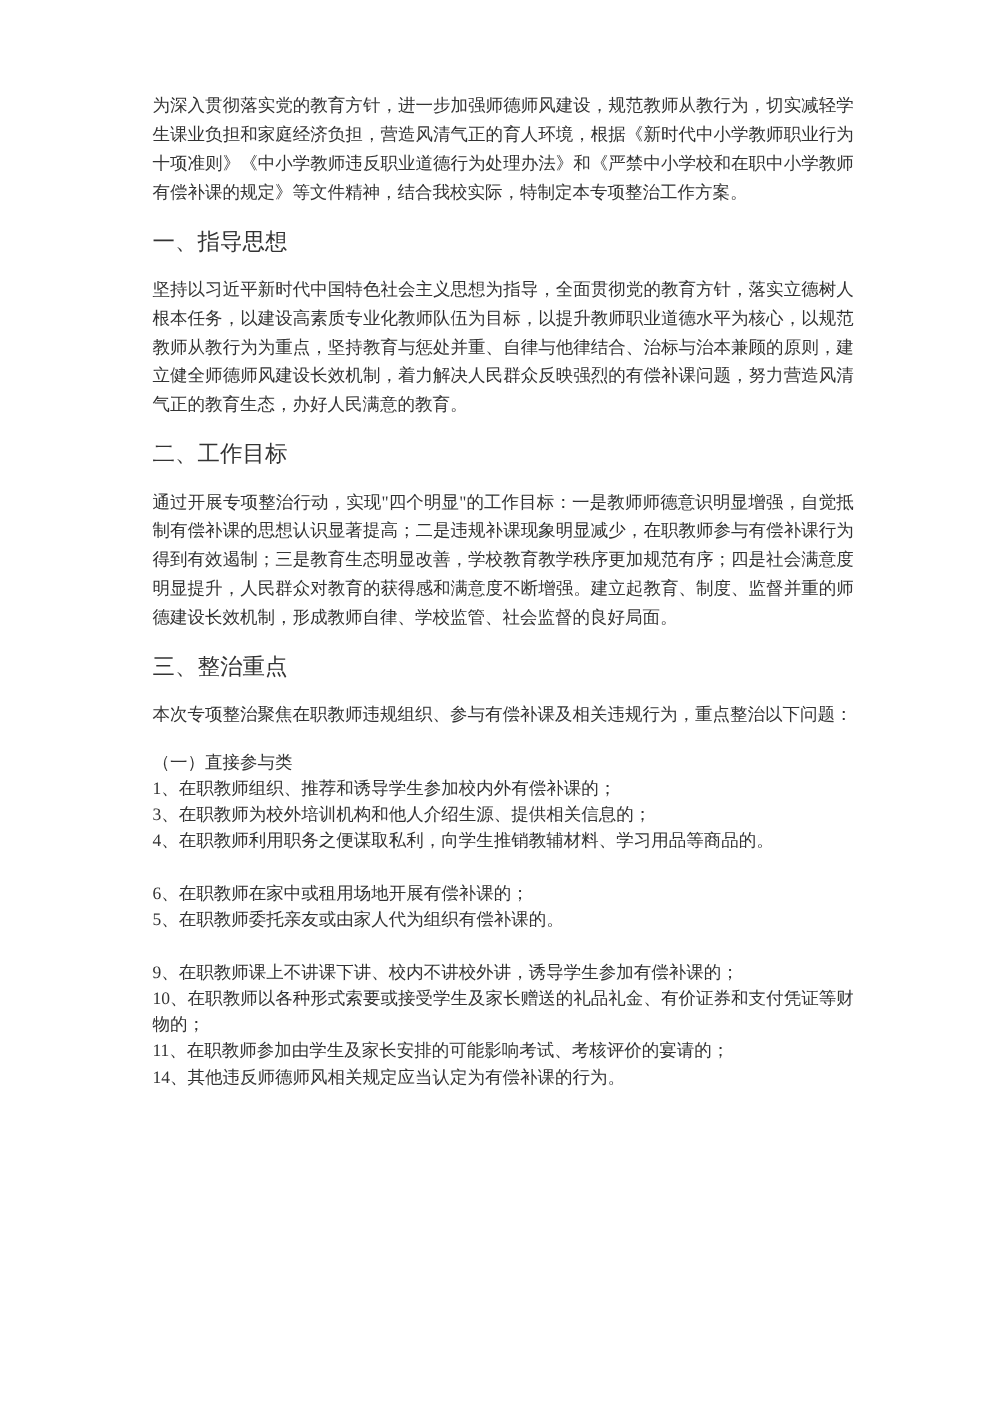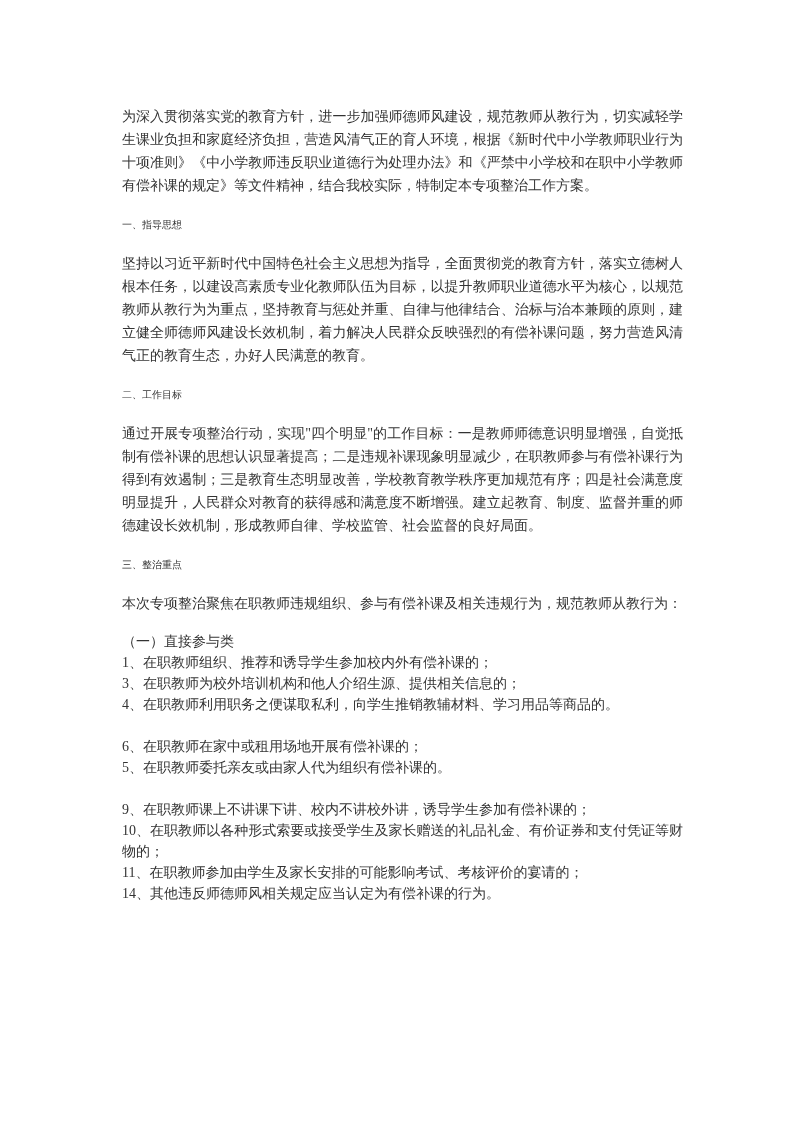--- a/index.html
+++ b/index.html
@@ -9,35 +9,35 @@
   }
   body {
     width: 793px;
     height: 1122px;
     overflow: hidden;
     font-family: "Liberation Serif", "DejaVu Serif", serif;
   }
   .doc {
     position: absolute;
     left: 122px;
-    top: 105px;
+    top: 74px;
     width: 561px;
     color: #333333;
     font-size: 14px;
     text-align: justify;
   }
   .para {
     line-height: 23px;
     margin: 0 0 16px 0;
   }
   .heading {
     line-height: 23px;
     margin: 0 0 16px 0;
     font-weight: normal;
-    font-size: 10px;
+    font-size: 18px;
   }
   .group {
     margin: 0 0 21px 0;
   }
   .group:last-child {
     margin-bottom: 0;
   }
   .group-title {
     line-height: 21px;
     margin: 0;
@@ -54,21 +54,21 @@
 
   <p class="para">为深入贯彻落实党的教育方针，进一步加强师德师风建设，规范教师从教行为，切实减轻学生课业负担和家庭经济负担，营造风清气正的育人环境，根据《新时代中小学教师职业行为十项准则》《中小学教师违反职业道德行为处理办法》和《严禁中小学校和在职中小学教师有偿补课的规定》等文件精神，结合我校实际，特制定本专项整治工作方案。</p>
 
   <p class="heading">一、指导思想</p>
   <p class="para">坚持以习近平新时代中国特色社会主义思想为指导，全面贯彻党的教育方针，落实立德树人根本任务，以建设高素质专业化教师队伍为目标，以提升教师职业道德水平为核心，以规范教师从教行为为重点，坚持教育与惩处并重、自律与他律结合、治标与治本兼顾的原则，建立健全师德师风建设长效机制，着力解决人民群众反映强烈的有偿补课问题，努力营造风清气正的教育生态，办好人民满意的教育。</p>
 
   <p class="heading">二、工作目标</p>
   <p class="para">通过开展专项整治行动，实现"四个明显"的工作目标：一是教师师德意识明显增强，自觉抵制有偿补课的思想认识显著提高；二是违规补课现象明显减少，在职教师参与有偿补课行为得到有效遏制；三是教育生态明显改善，学校教育教学秩序更加规范有序；四是社会满意度明显提升，人民群众对教育的获得感和满意度不断增强。建立起教育、制度、监督并重的师德建设长效机制，形成教师自律、学校监管、社会监督的良好局面。</p>
 
   <p class="heading">三、整治重点</p>
-  <p class="para">本次专项整治聚焦在职教师违规组织、参与有偿补课及相关违规行为，规范教师从教行为：</p>
+  <p class="para">本次专项整治聚焦在职教师违规组织、参与有偿补课及相关违规行为，重点整治以下问题：</p>
 
   <div class="group">
     <p class="group-title">（一）直接参与类</p>
     <p class="item">1、在职教师组织、推荐和诱导学生参加校内外有偿补课的；</p>
     <p class="item">3、在职教师为校外培训机构和他人介绍生源、提供相关信息的；</p>
     <p class="item">4、在职教师利用职务之便谋取私利，向学生推销教辅材料、学习用品等商品的。</p>
   </div>
 
   <div class="group">
     <p class="item">6、在职教师在家中或租用场地开展有偿补课的；</p>

